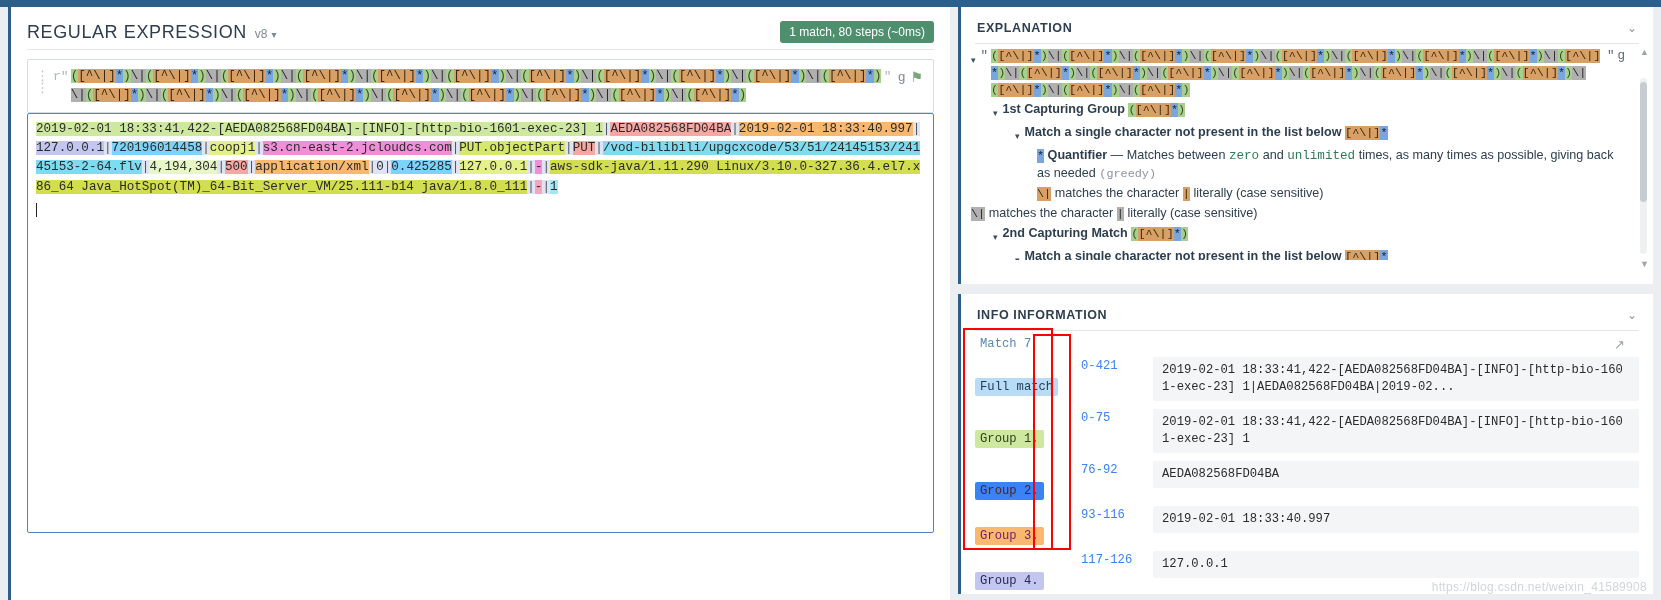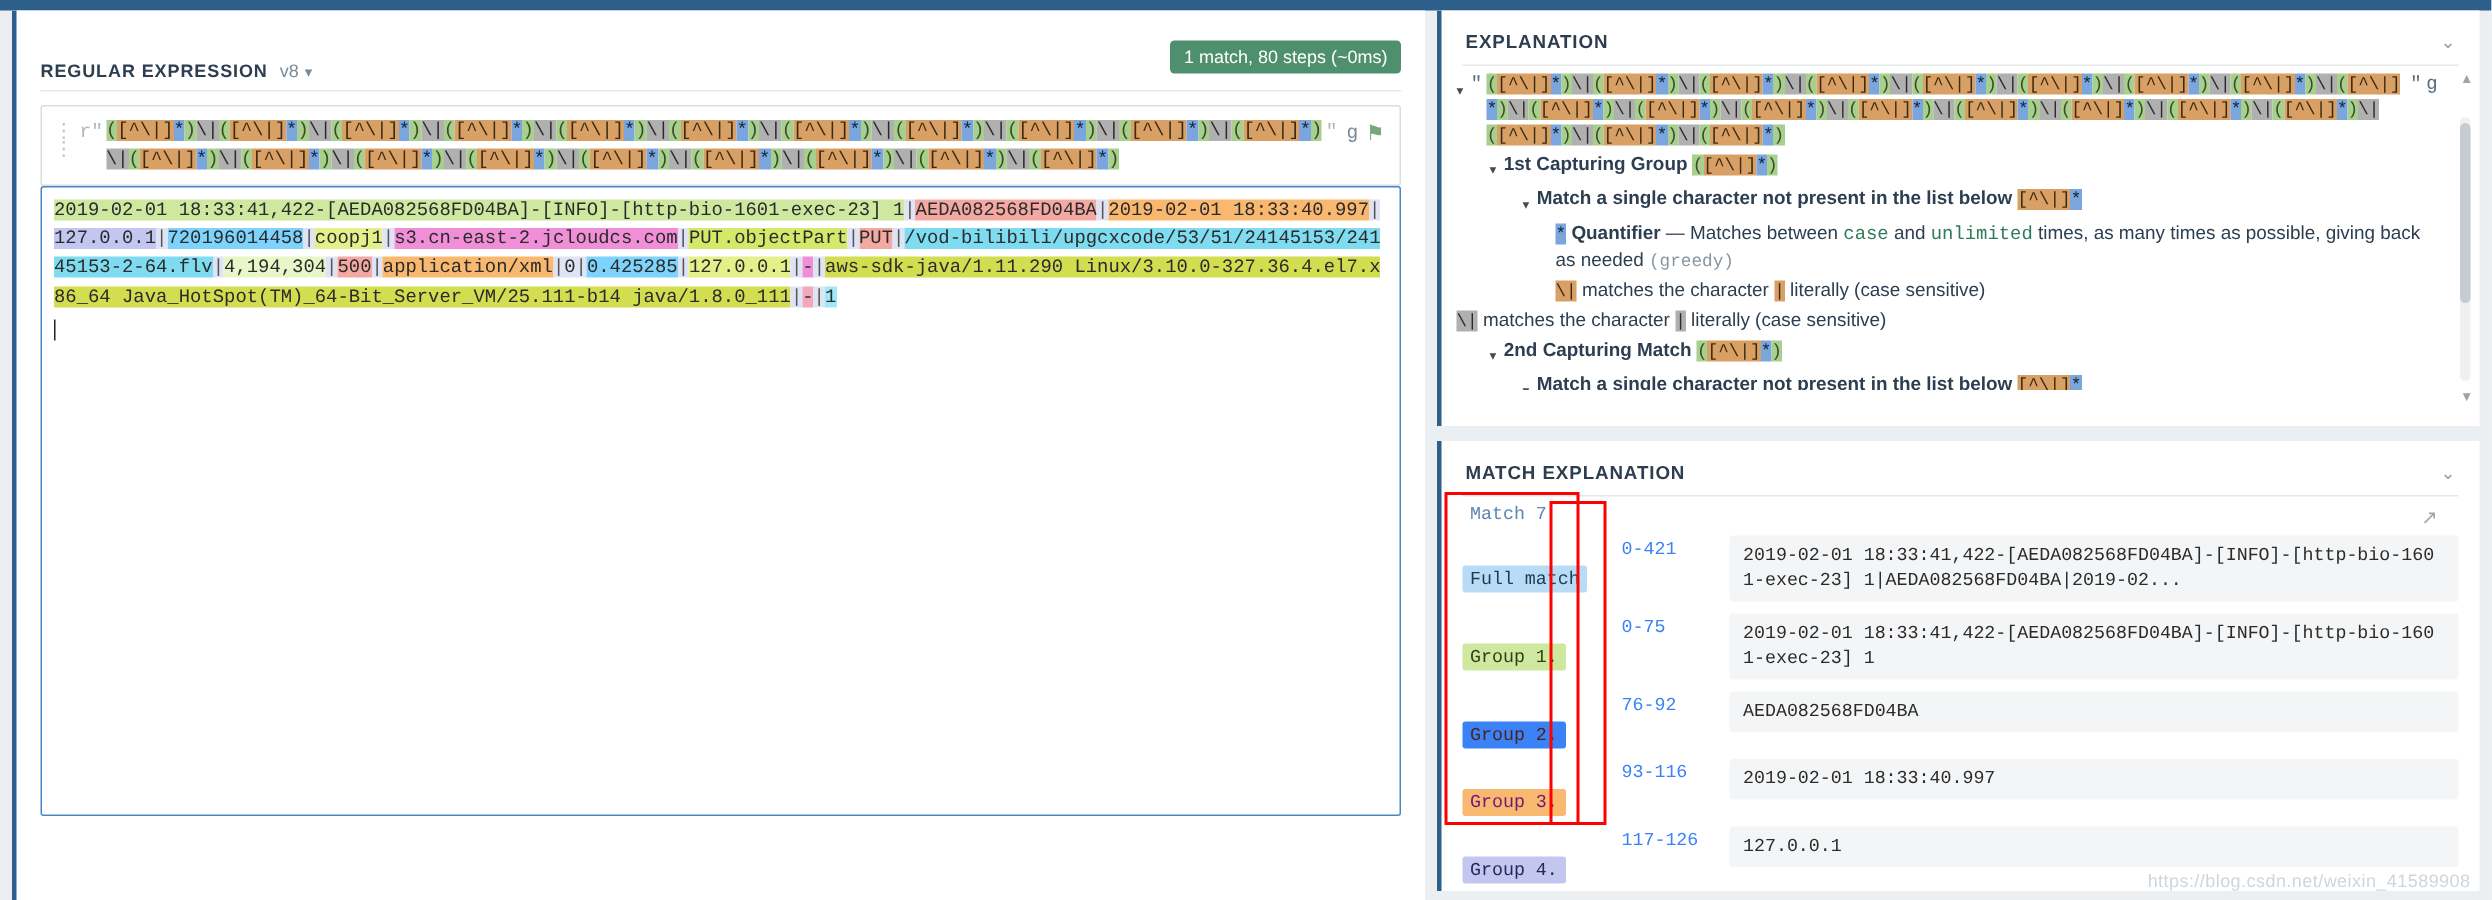--- a/index.html
+++ b/index.html
@@ -19,21 +19,21 @@
   .left-panel {
     position:absolute; left:8px; top:7px; width:942px; height:593px;
     background:#fff; border-left:3px solid #2c5f8a;
     padding: 0 0 0 0;
   }
   .sec-head {
     display:flex; align-items:center; justify-content:space-between;
     padding: 14px 16px 6px 16px;
   }
   .sec-title {
-    font-size:12px; font-weight:bold; color:#2c3e50; letter-spacing:0.6px;margin-top:19px;
+    font-size:18px; font-weight:normal; color:#2c3e50; letter-spacing:0.6px;
   }
   .version { font-size:12px; color:#7b8a97; margin-left:8px; font-weight:normal; letter-spacing:0; }
   .caret-d { display:inline-block; margin-left:4px; color:#7b8a97; font-size:10px; }
   .hr { height:1px; background:#e3e7ea; margin: 0 16px; }
 
   .match-badge {
     background:#4e8f6d; color:#fff; font-size:12px; padding:4px 9px;
     border-radius:3px; white-space:nowrap;
   }
 
@@ -240,21 +240,21 @@
           <span>
             <span class="bold">Match a single character not present in the list below</span>
             <span class="mono tok-inline"> <span class="t-cls">[^\|]</span><span class="t-star">*</span></span>
           </span>
         </div>
 
         <div style="margin-left:66px;margin-top:2px;">
           <span class="t-star mono">*</span>
           <span class="bold">Quantifier</span>
           <span>— Matches between</span>
-          <span class="kw">case</span>
+          <span class="kw">zero</span>
           <span>and</span>
           <span class="kw">unlimited</span>
           <span>times, as many times as possible, giving back as needed</span>
           <span class="dim mono">(greedy)</span>
         </div>
 
         <div style="margin-left:66px;margin-top:2px;">
           <span class="t-cls mono">\|</span>
           <span>matches the character</span>
           <span class="t-cls mono">|</span>
@@ -287,21 +287,21 @@
         <div class="vscroll">
           <div class="vthumb"></div>
         </div>
       </div>
       <div class="vcap" style="top:40px;">▲</div>
       <div class="vcap" style="top:252px;">▼</div>
     </div>
 
     <div class="card card-mi">
       <div class="card-head">
-        <span class="card-title">MATCH EXPLANATION</span>
+        <span class="card-title">INFO INFORMATION</span>
         <span class="chev">⌄</span>
       </div>
       <div class="hr" style="margin:0 14px;"></div>
 
       <div class="mi-body">
         <div style="position:relative;height:24px;">
           <span class="mi-label l-match1">Match 7</span>
           <span class="share-icon" style="top:4px;">↗</span>
         </div>
         <div id="mi-rows">

